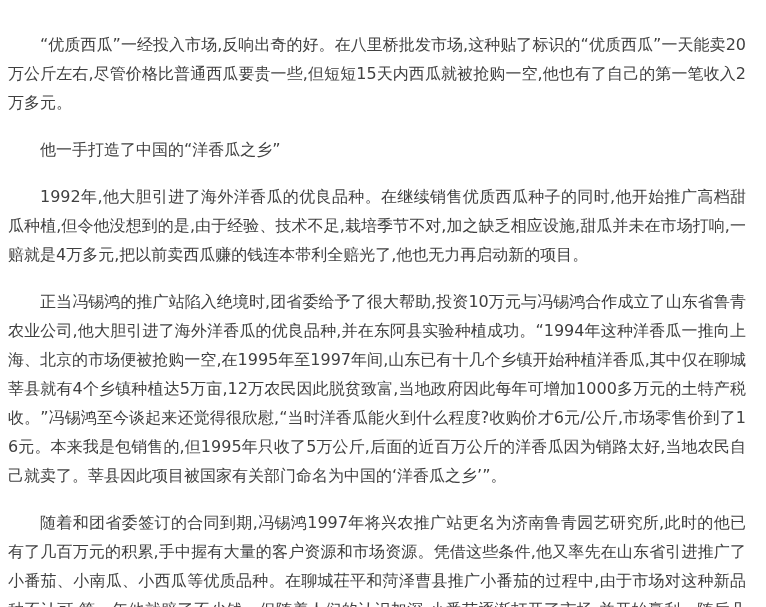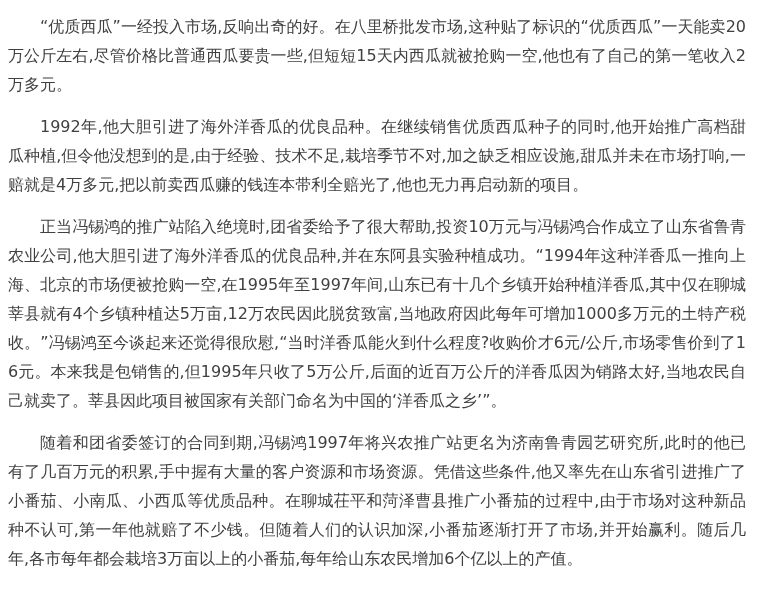--- a/index.html
+++ b/index.html
@@ -15,35 +15,36 @@
   }
   .article {
     box-sizing: border-box;
     width: 766px;
     padding: 12px 20px 0 8px;
     color: #404040;
     font-size: 16px;
     line-height: 29px;
   }
   .article p {
-    margin: 0 0 13px 0;
+    margin: 18px 0 13px 0;
     text-indent: 2em;
     text-align: justify;
     word-break: break-all;
     overflow-wrap: break-word;
   }
   .article p.subheading {
     font-weight: normal; 
   }
 </style>
 </head>
 <body style="background: rgb(255, 255, 255);">
 
 <div class="article" style="color: rgb(64, 64, 64);">
   <p>“优质西瓜”一经投入市场,反响出奇的好。在八里桥批发市场,这种贴了标识的“优质西瓜”一天能卖20万公斤左右,尽管价格比普通西瓜要贵一些,但短短15天内西瓜就被抢购一空,他也有了自己的第一笔收入2万多元。</p>
 
+  <p class="subheading">他一手打造了中国的“洋香瓜之乡”</p>
 
   <p>1992年,他大胆引进了海外洋香瓜的优良品种。在继续销售优质西瓜种子的同时,他开始推广高档甜瓜种植,但令他没想到的是,由于经验、技术不足,栽培季节不对,加之缺乏相应设施,甜瓜并未在市场打响,一赔就是4万多元,把以前卖西瓜赚的钱连本带利全赔光了,他也无力再启动新的项目。</p>
 
   <p>正当冯锡鸿的推广站陷入绝境时,团省委给予了很大帮助,投资10万元与冯锡鸿合作成立了山东省鲁青农业公司,他大胆引进了海外洋香瓜的优良品种,并在东阿县实验种植成功。“1994年这种洋香瓜一推向上海、北京的市场便被抢购一空,在1995年至1997年间,山东已有十几个乡镇开始种植洋香瓜,其中仅在聊城莘县就有4个乡镇种植达5万亩,12万农民因此脱贫致富,当地政府因此每年可增加1000多万元的土特产税收。”冯锡鸿至今谈起来还觉得很欣慰,“当时洋香瓜能火到什么程度?收购价才6元/公斤,市场零售价到了16元。本来我是包销售的,但1995年只收了5万公斤,后面的近百万公斤的洋香瓜因为销路太好,当地农民自己就卖了。莘县因此项目被国家有关部门命名为中国的‘洋香瓜之乡’”。</p>
 
   <p>随着和团省委签订的合同到期,冯锡鸿1997年将兴农推广站更名为济南鲁青园艺研究所,此时的他已有了几百万元的积累,手中握有大量的客户资源和市场资源。凭借这些条件,他又率先在山东省引进推广了小番茄、小南瓜、小西瓜等优质品种。在聊城茌平和菏泽曹县推广小番茄的过程中,由于市场对这种新品种不认可,第一年他就赔了不少钱。但随着人们的认识加深,小番茄逐渐打开了市场,并开始赢利。随后几年,各市每年都会栽培3万亩以上的小番茄,每年给山东农民增加6个亿以上的产值。</p>
 </div>
 
 </body></html>

